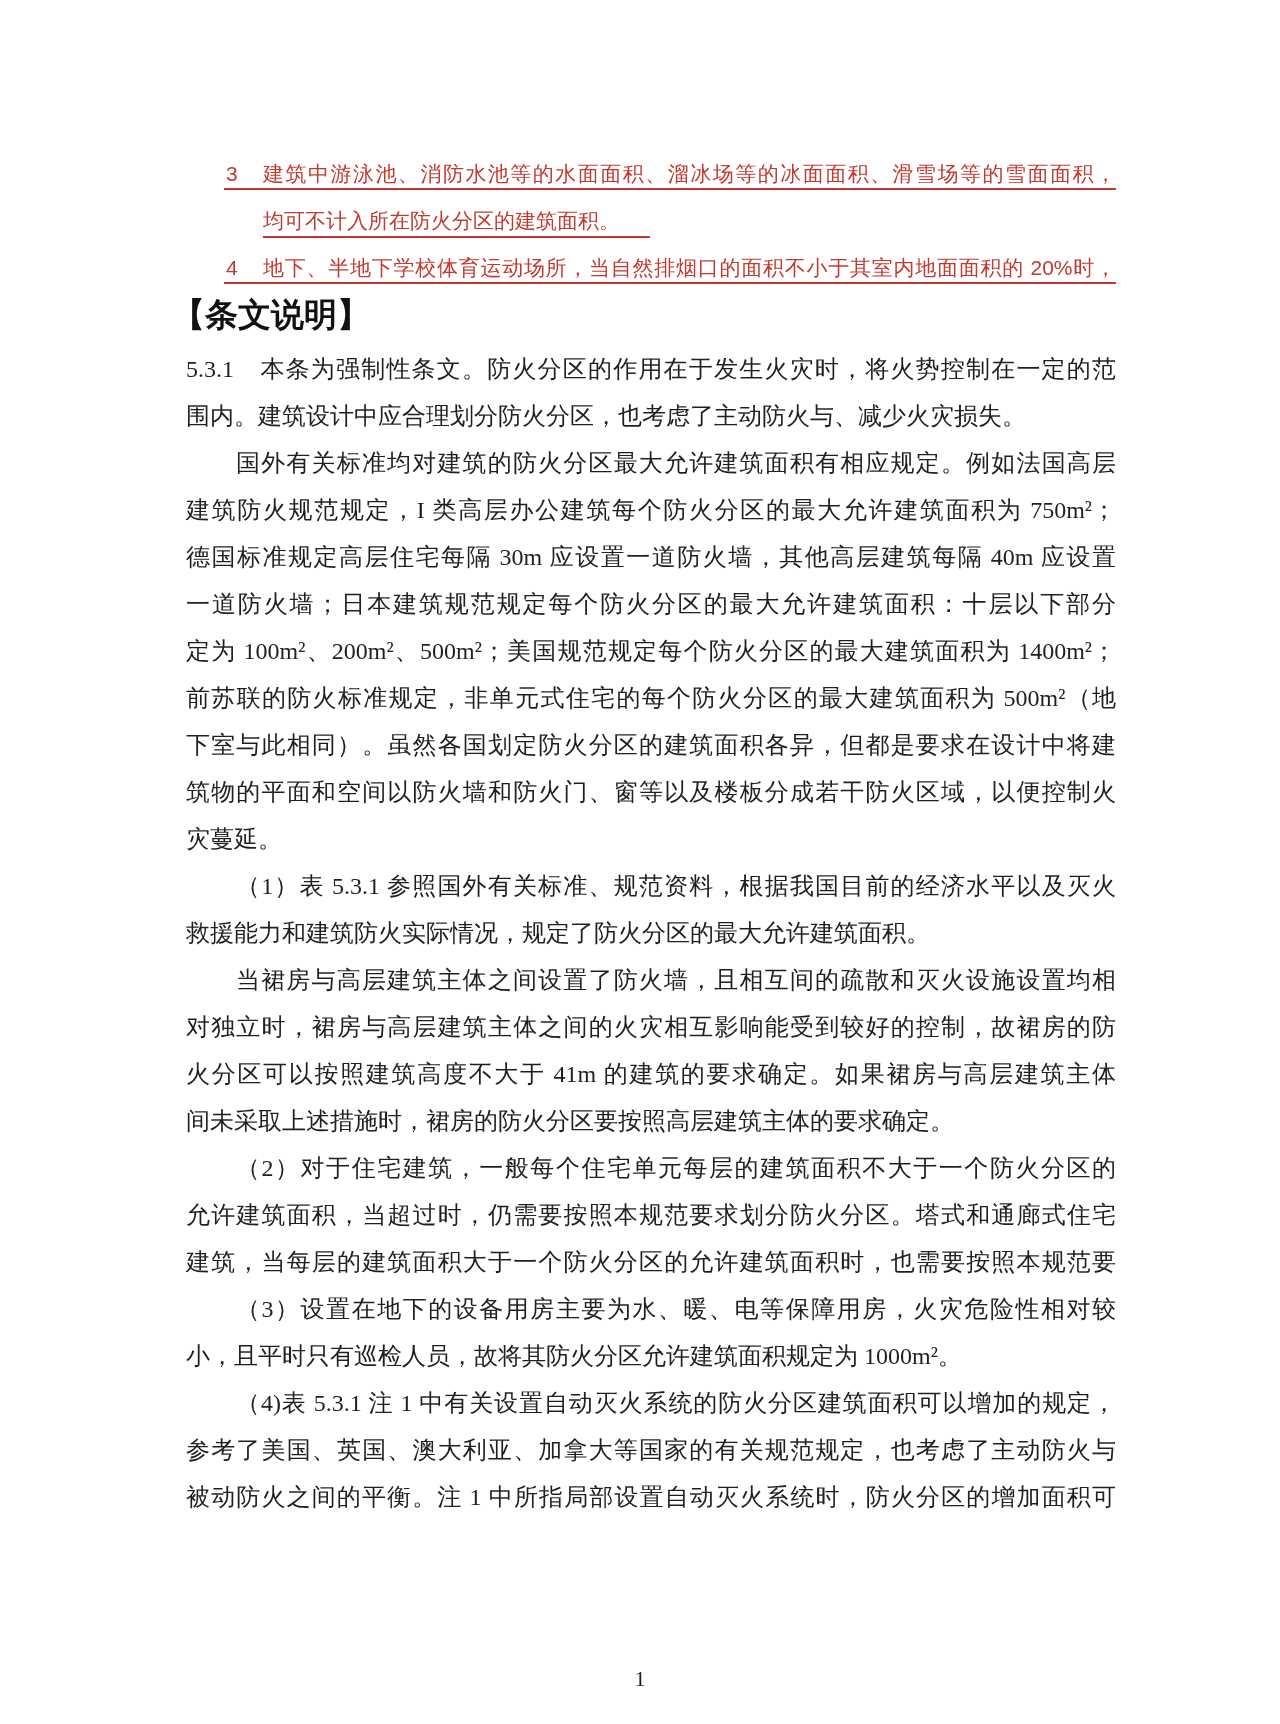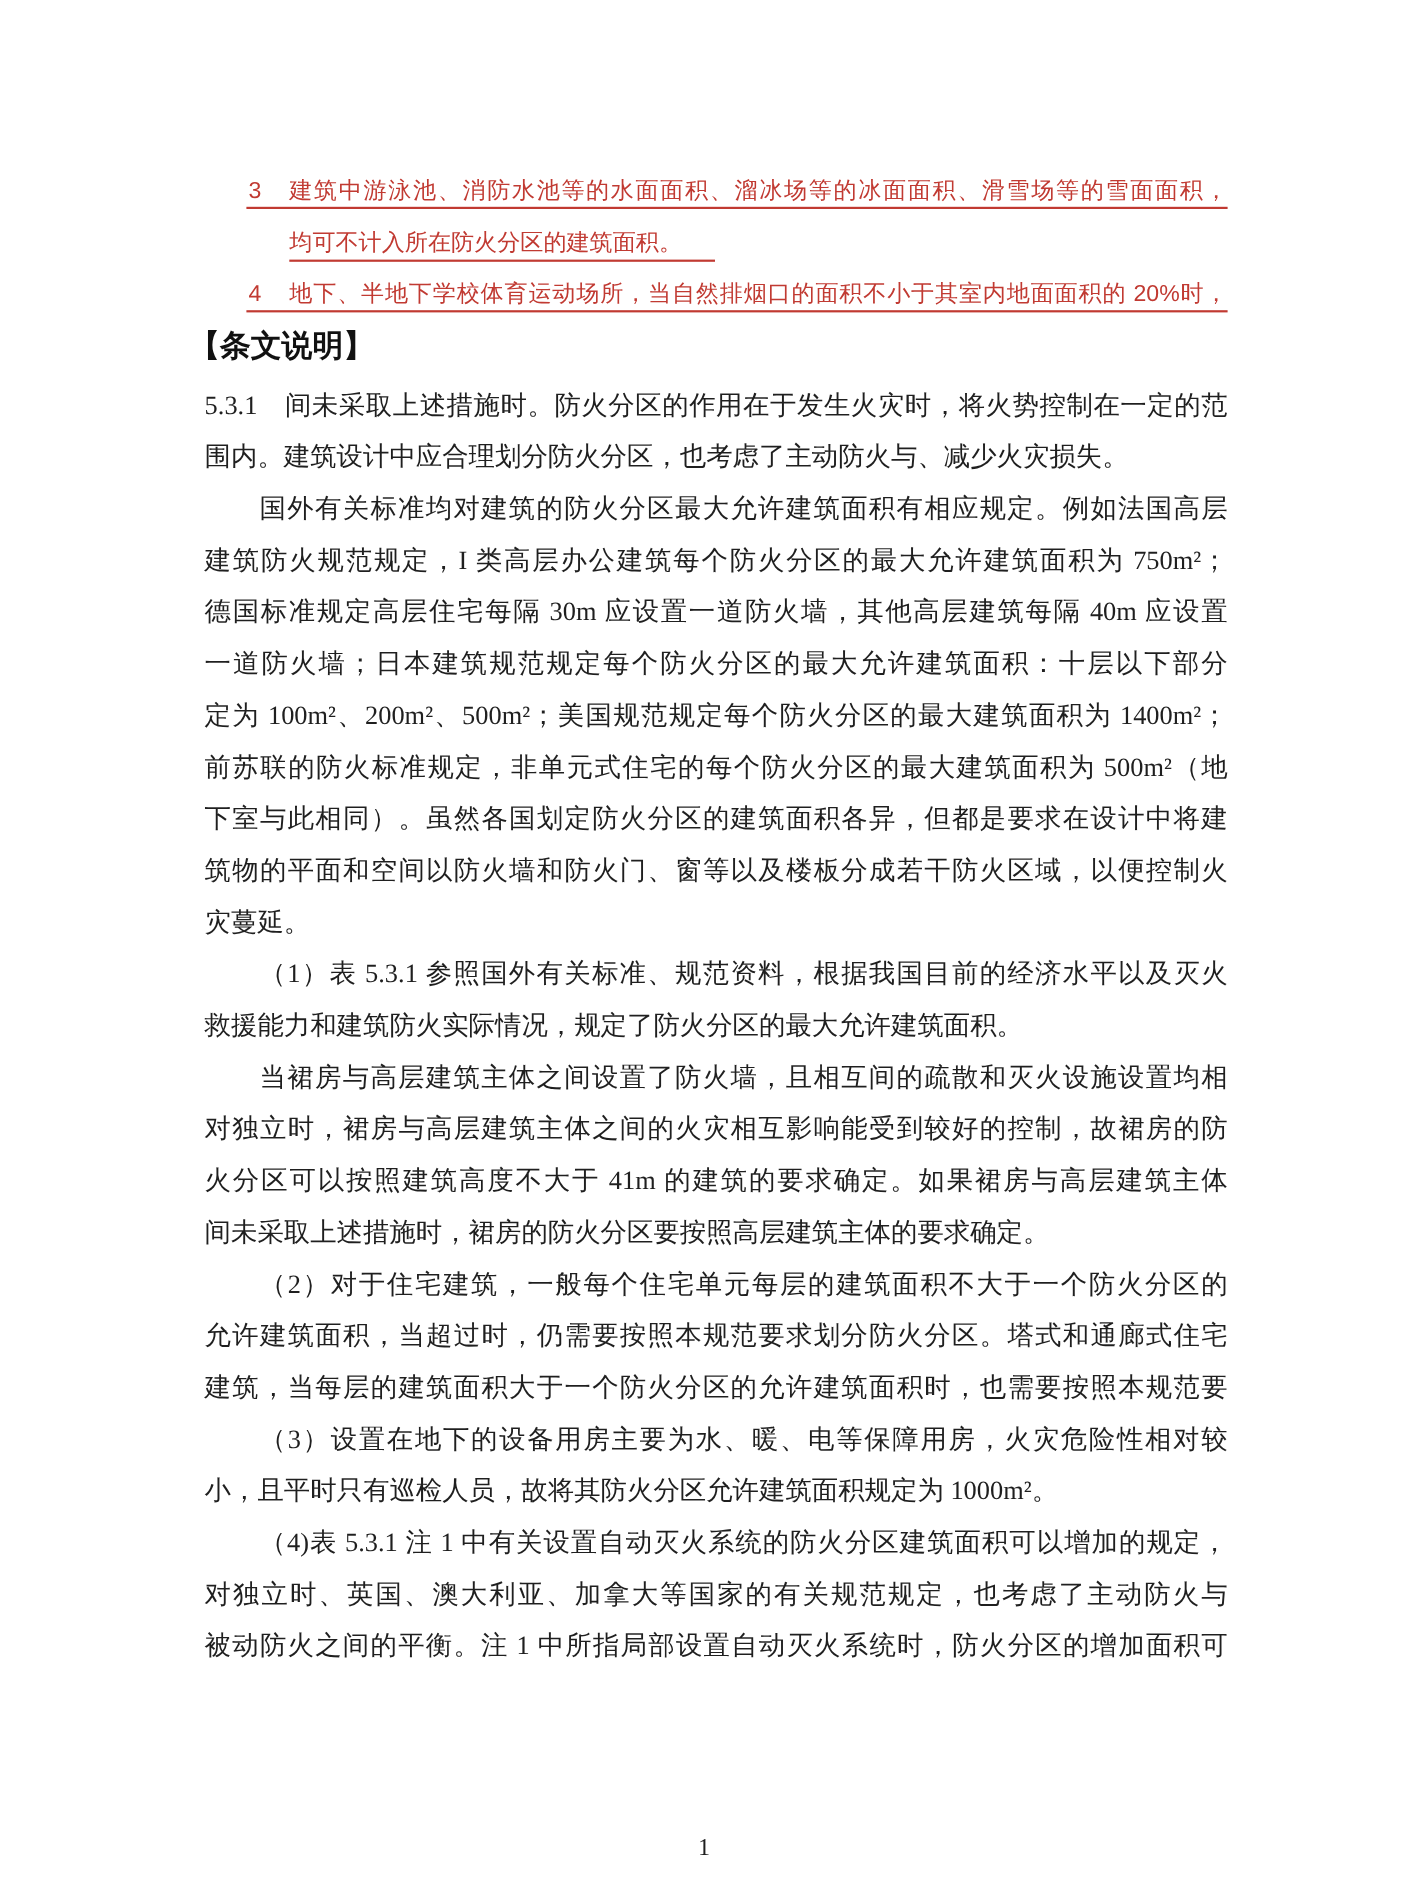--- a/index.html
+++ b/index.html
@@ -25,21 +25,21 @@
   }
   .clause-line .num{position:absolute;left:40px;top:0;}
   .clause-line.cont span.ul{
     border-bottom:2px solid var(--red,#c13a32);
     padding-right:30px;padding-bottom:4px;
   }
 
   
   .section-heading{
     font-family:"Liberation Sans","DejaVu Sans",sans-serif;
-    font-weight:bold;font-size:28px;line-height:47px;
+    font-weight:bold;font-size:33px;line-height:47px;
     color:#111;margin-left:-14px;margin-top:0;
   }
 
   
   .bline{
     font-size:24px;line-height:47px;color:#1f1f1f;
     text-align:justify;
   }
   .bline.j{text-align-last:justify;}
   .bline.ind{text-indent:50px;}
@@ -66,21 +66,21 @@
       </div>
       <div class="clause-line first">
         <span class="num">4</span>
         <span>地下、半地下学校体育运动场所，当自然排烟口的面积不小于其室内地面面积的 20%时，</span>
       </div>
     </div>
 
     <div class="section-heading">【条文说明】</div>
 
     <div class="body-block">
-      <div class="bline j">5.3.1　间未采取上述措施时。防火分区的作用在于发生火灾时，将火势控制在一定的范</div>
+      <div class="bline j">5.3.1　本条为强制性条文。防火分区的作用在于发生火灾时，将火势控制在一定的范</div>
       <div class="bline">围内。建筑设计中应合理划分防火分区，也考虑了主动防火与、减少火灾损失。</div>
       <div class="bline ind j">国外有关标准均对建筑的防火分区最大允许建筑面积有相应规定。例如法国高层</div>
       <div class="bline j">建筑防火规范规定，I 类高层办公建筑每个防火分区的最大允许建筑面积为 750m²；</div>
       <div class="bline j">德国标准规定高层住宅每隔 30m 应设置一道防火墙，其他高层建筑每隔 40m 应设置</div>
       <div class="bline j">一道防火墙；日本建筑规范规定每个防火分区的最大允许建筑面积：十层以下部分</div>
       <div class="bline j">定为 100m²、200m²、500m²；美国规范规定每个防火分区的最大建筑面积为 1400m²；</div>
       <div class="bline j">前苏联的防火标准规定，非单元式住宅的每个防火分区的最大建筑面积为 500m²（地</div>
       <div class="bline j">下室与此相同）。虽然各国划定防火分区的建筑面积各异，但都是要求在设计中将建</div>
       <div class="bline j">筑物的平面和空间以防火墙和防火门、窗等以及楼板分成若干防火区域，以便控制火</div>
       <div class="bline">灾蔓延。</div>
@@ -89,19 +89,19 @@
       <div class="bline ind j">当裙房与高层建筑主体之间设置了防火墙，且相互间的疏散和灭火设施设置均相</div>
       <div class="bline j">对独立时，裙房与高层建筑主体之间的火灾相互影响能受到较好的控制，故裙房的防</div>
       <div class="bline j">火分区可以按照建筑高度不大于 41m 的建筑的要求确定。如果裙房与高层建筑主体</div>
       <div class="bline">间未采取上述措施时，裙房的防火分区要按照高层建筑主体的要求确定。</div>
       <div class="bline ind j">（2）对于住宅建筑，一般每个住宅单元每层的建筑面积不大于一个防火分区的</div>
       <div class="bline j">允许建筑面积，当超过时，仍需要按照本规范要求划分防火分区。塔式和通廊式住宅</div>
       <div class="bline j">建筑，当每层的建筑面积大于一个防火分区的允许建筑面积时，也需要按照本规范要</div>
       <div class="bline ind j">（3）设置在地下的设备用房主要为水、暖、电等保障用房，火灾危险性相对较</div>
       <div class="bline">小，且平时只有巡检人员，故将其防火分区允许建筑面积规定为 1000m²。</div>
       <div class="bline ind j">（4)表 5.3.1 注 1 中有关设置自动灭火系统的防火分区建筑面积可以增加的规定，</div>
-      <div class="bline j">对独立时、英国、澳大利亚、加拿大等国家的有关规范规定，也考虑了主动防火与</div>
+      <div class="bline j">参考了美国、英国、澳大利亚、加拿大等国家的有关规范规定，也考虑了主动防火与</div>
       <div class="bline j">被动防火之间的平衡。注 1 中所指局部设置自动灭火系统时，防火分区的增加面积可</div>
     </div>
   </div>
 
   <div class="page-footer">1</div>
 </div>
 
 </body></html>

